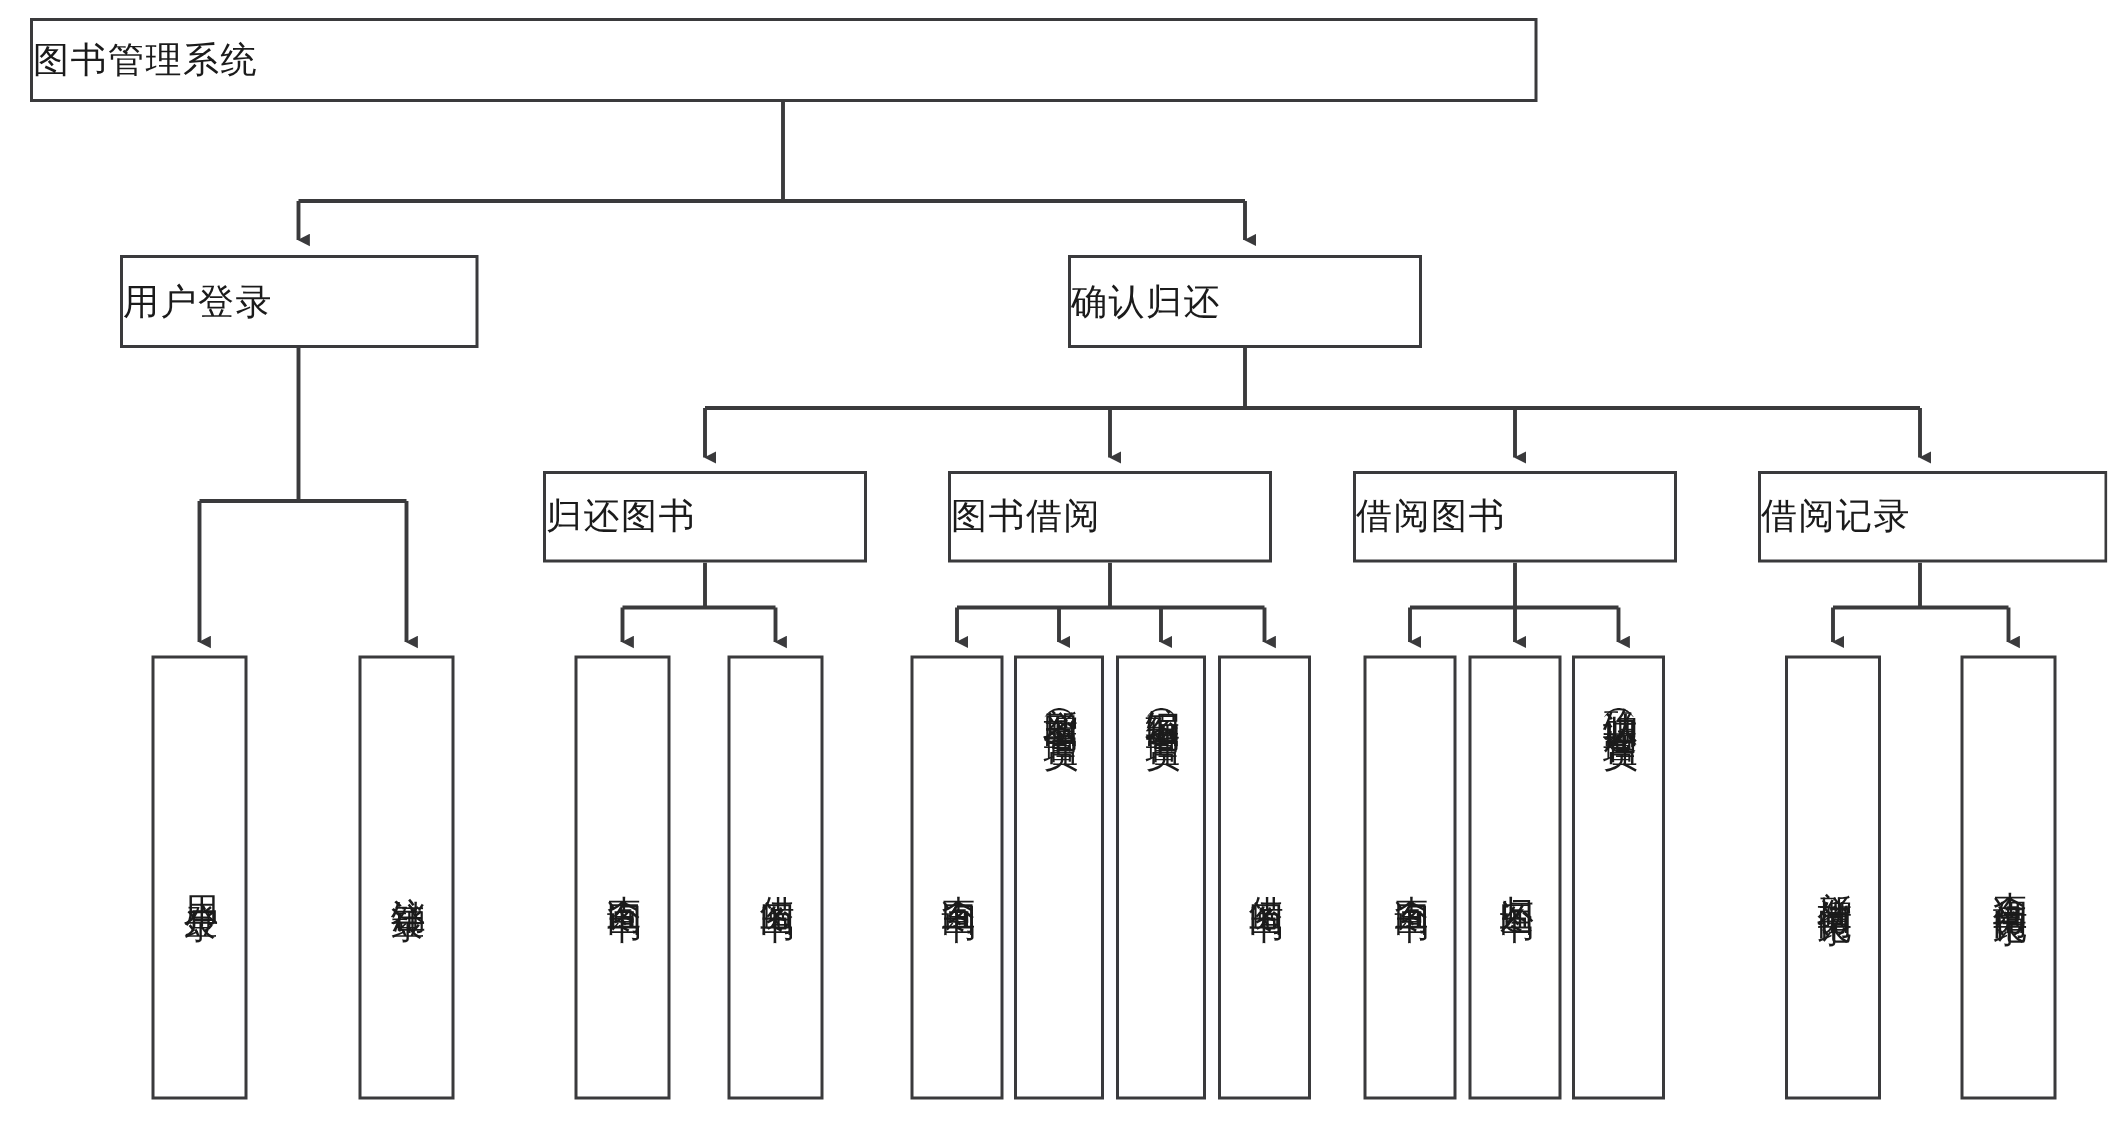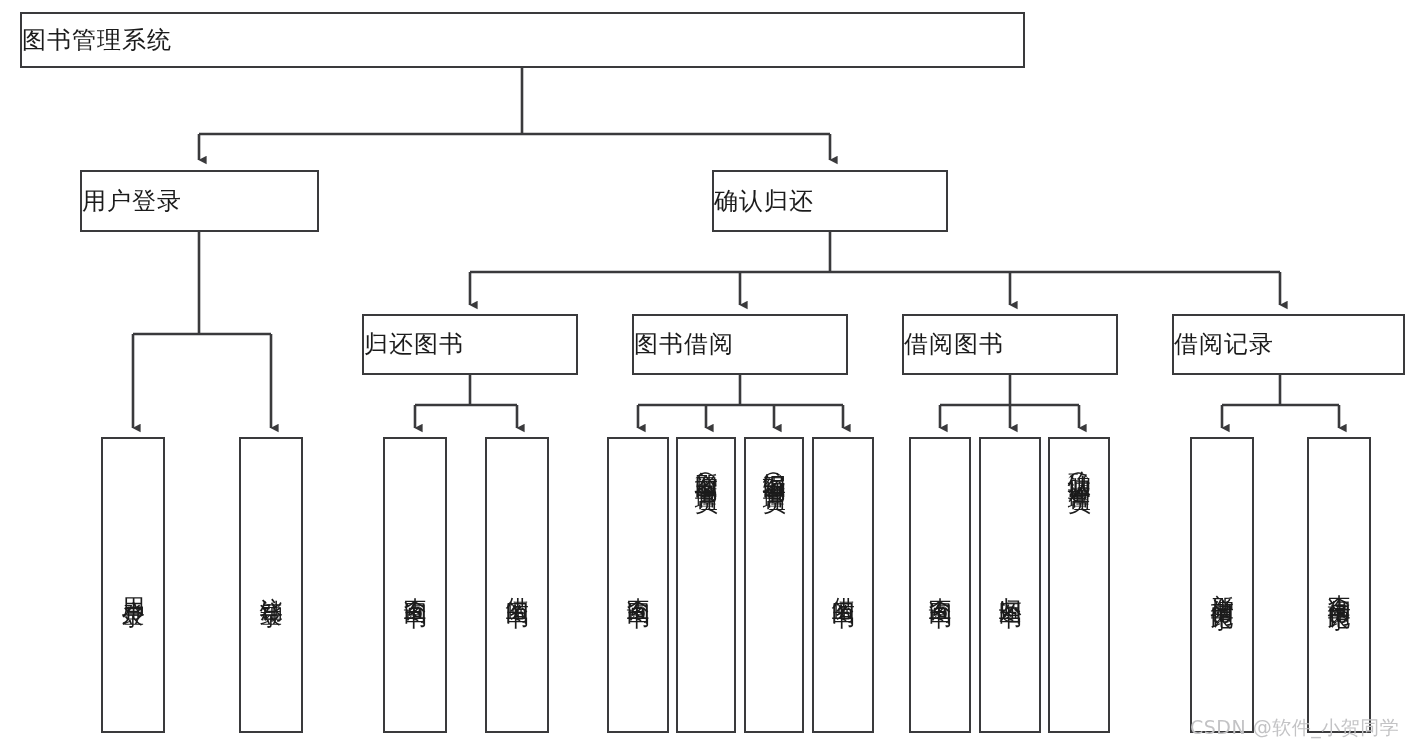--- a/index.html
+++ b/index.html
@@ -192,15 +192,14 @@
     <span class="node-label">确认归还（管理员）</span>
   </div>
 
   <div class="node vertical vcenter" style="left:1190px; top:437px; width:64px; height:296px;">
     <span class="node-label">新增借阅记录</span>
   </div>
   <div class="node vertical vcenter" style="left:1307px; top:437px; width:64px; height:296px;">
     <span class="node-label">查询借阅记录</span>
   </div>
 
-  <div class="watermark" style="left:1190px; top:715px;">CSDN @软件_小贺同学</div>
 
 </div>
 
 </body></html>

